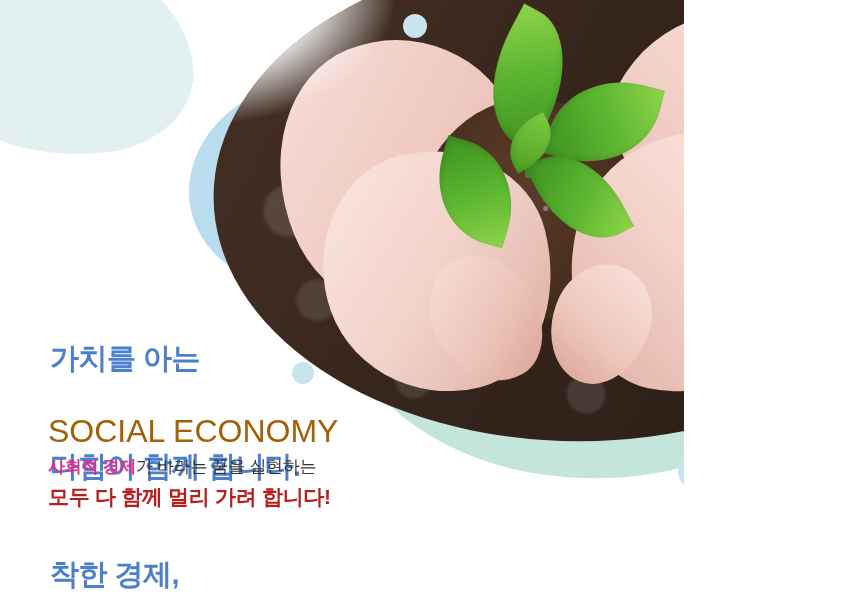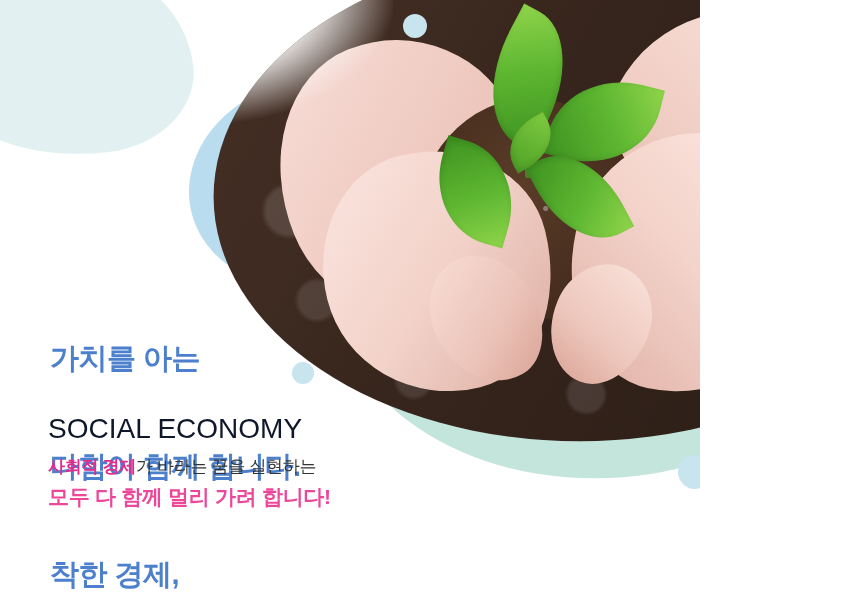--- a/index.html
+++ b/index.html
@@ -11,21 +11,20 @@
   body {
     font-family: "Liberation Sans", "DejaVu Sans", sans-serif;
   }
 
   #banner {
     position: relative;
     width: 684px;
     height: 612px;
     overflow: hidden;
     background: #ffffff;
-    padding-left: 16px;
   }
 
   
   .deco-blob-topleft {
     position: absolute;
     left: -58px;
     top: -34px;
     width: 250px;
     height: 190px;
     background: #e2f0f2;
@@ -224,41 +223,41 @@
     font-weight: 700;
     line-height: 36px;
     letter-spacing: -0.5px;
     white-space: pre;
   }
 
   .subhead {
     position: absolute;
     left: 48px;
     top: 413px;
-    color: #0f172a;
-    font-size: 28px;
+    color: #a16207;
+    font-size: 32px;
     font-weight: 400;
     letter-spacing: 0px;
   }
 
   .body-block {
     position: absolute;
     left: 48px;
     top: 452px;
     font-size: 17px;
     line-height: 30px;
     color: #333333;
     letter-spacing: -0.3px;
   }
   .body-block .pink-strong {
     color: #e52a8e;
     font-weight: 700;
   }
   .body-block .pink-line {
-    color: #ec4899;
+    color: #b91c1c;
     font-weight: 700;
     font-size: 21px;
   }
   .body-line { white-space: pre; }
 </style>
 </head>
 <body>
 
 <div id="banner">
 

